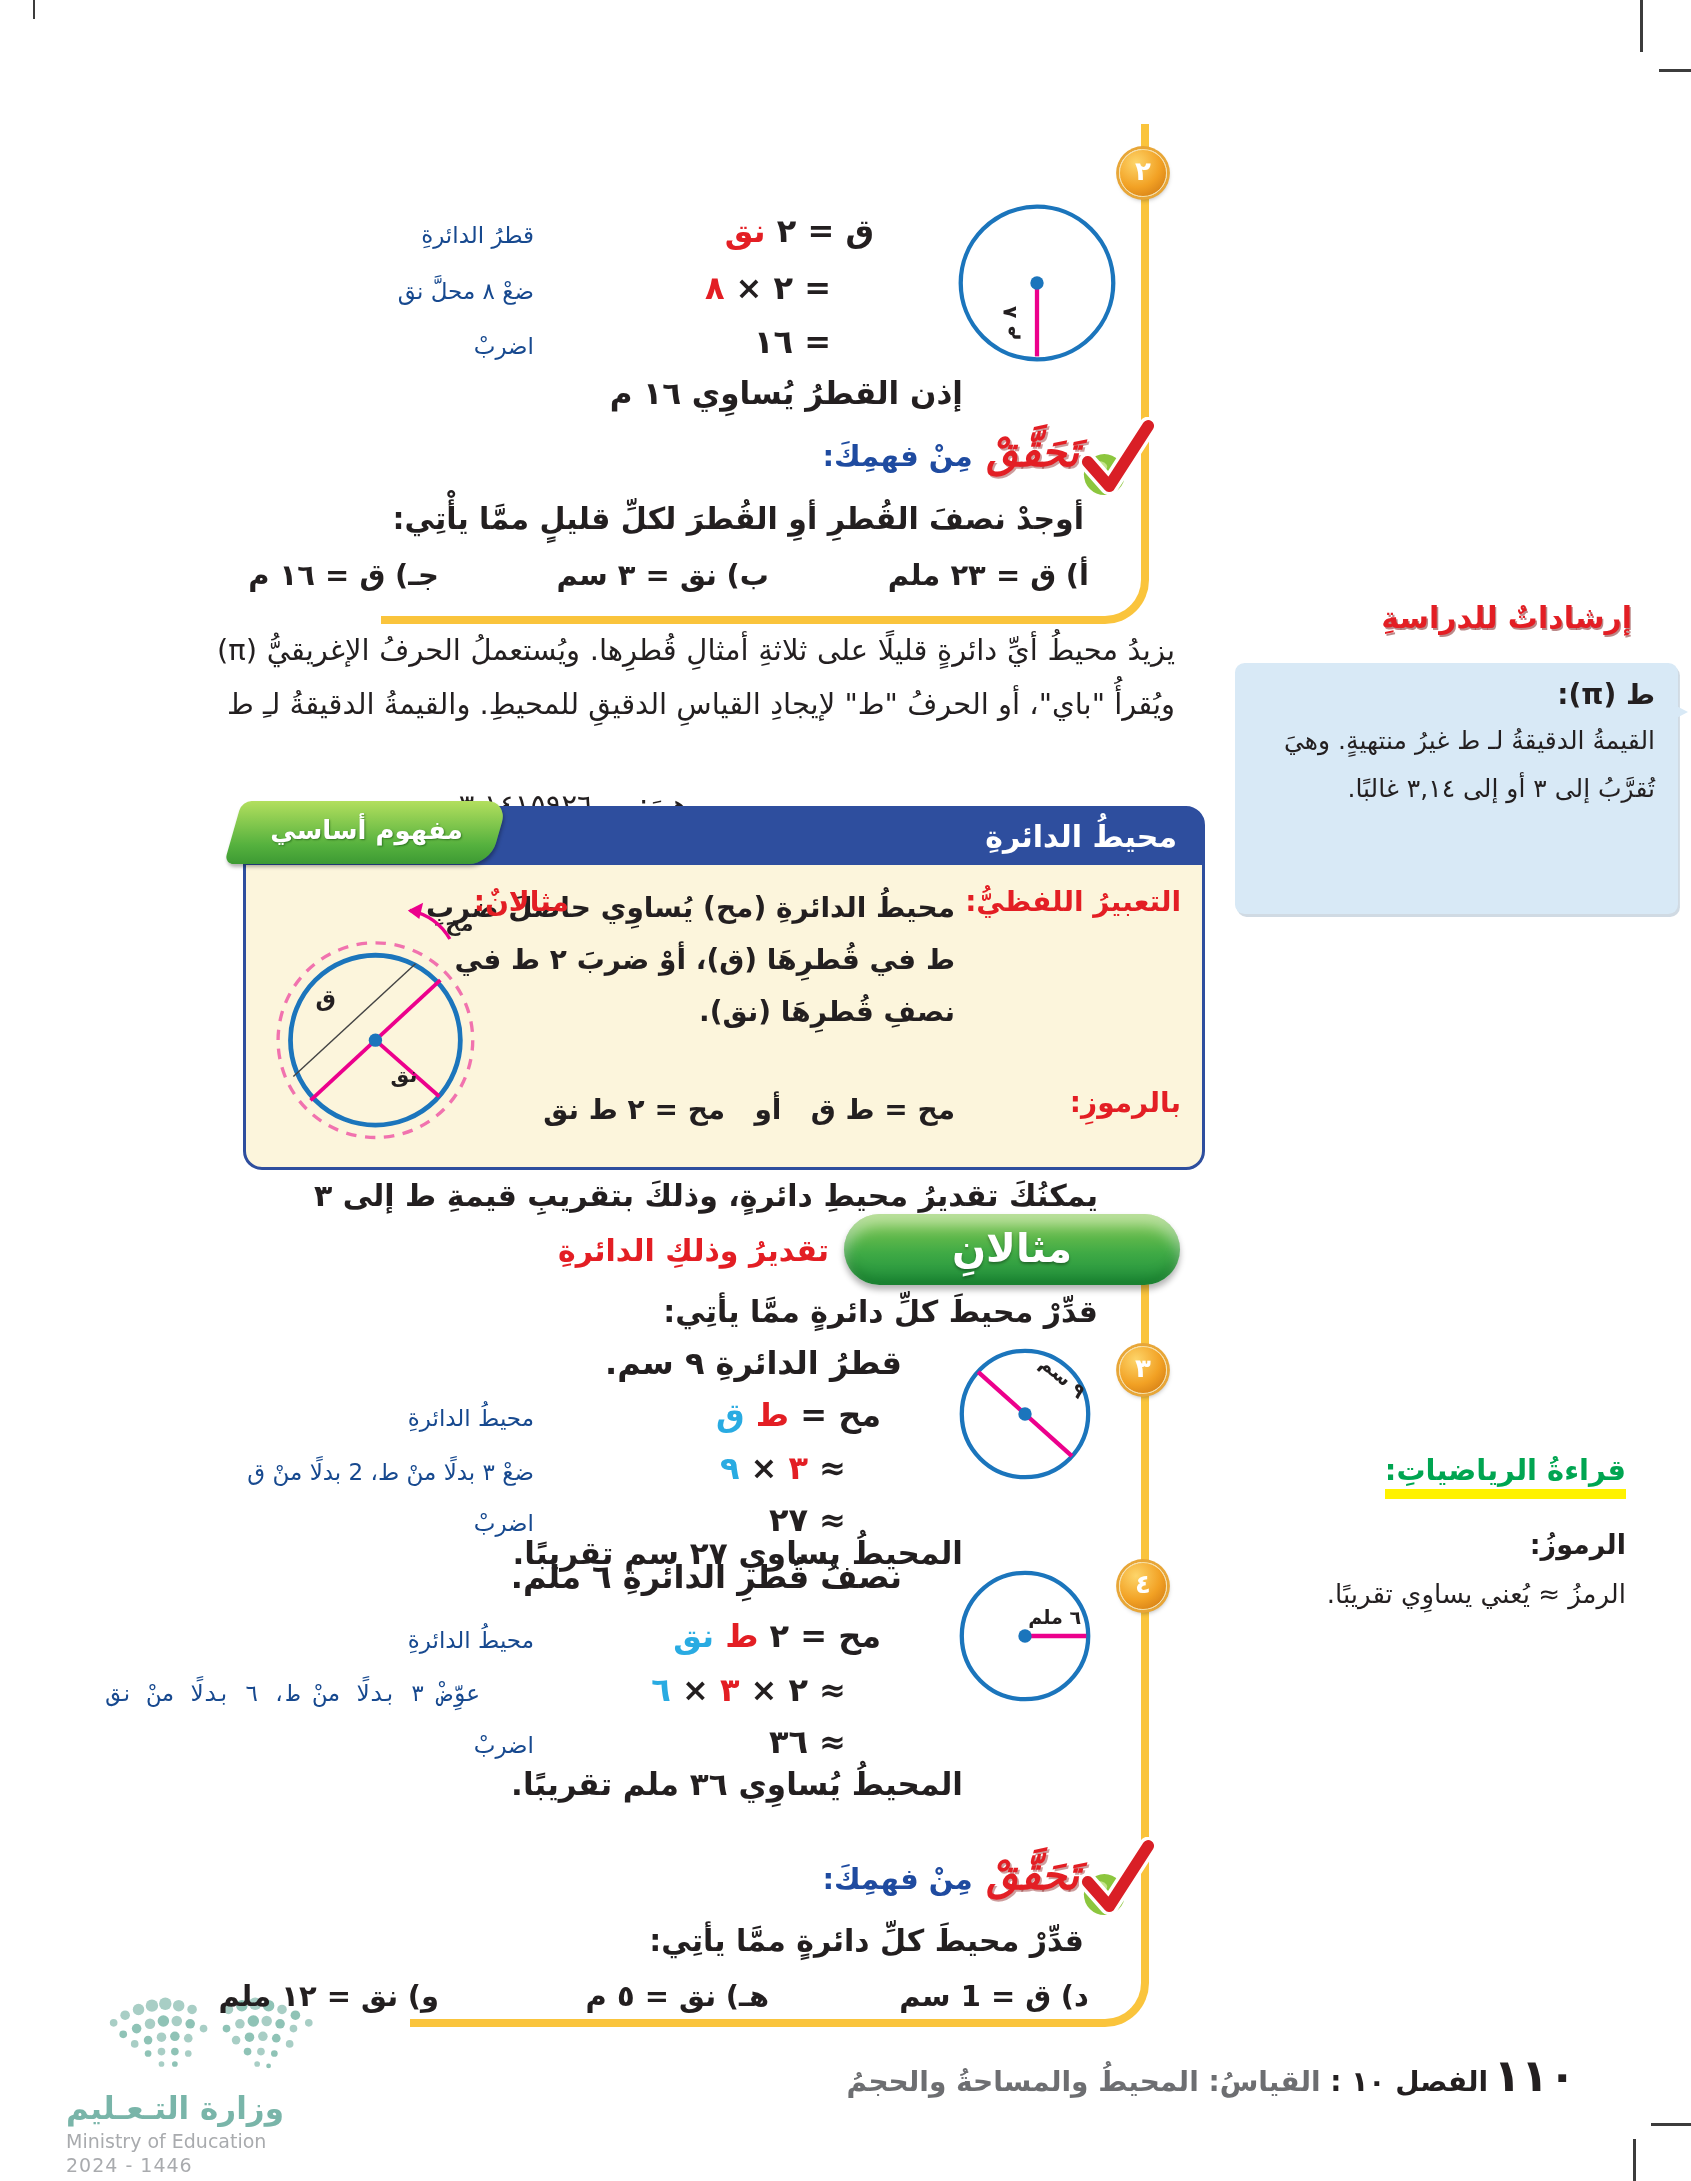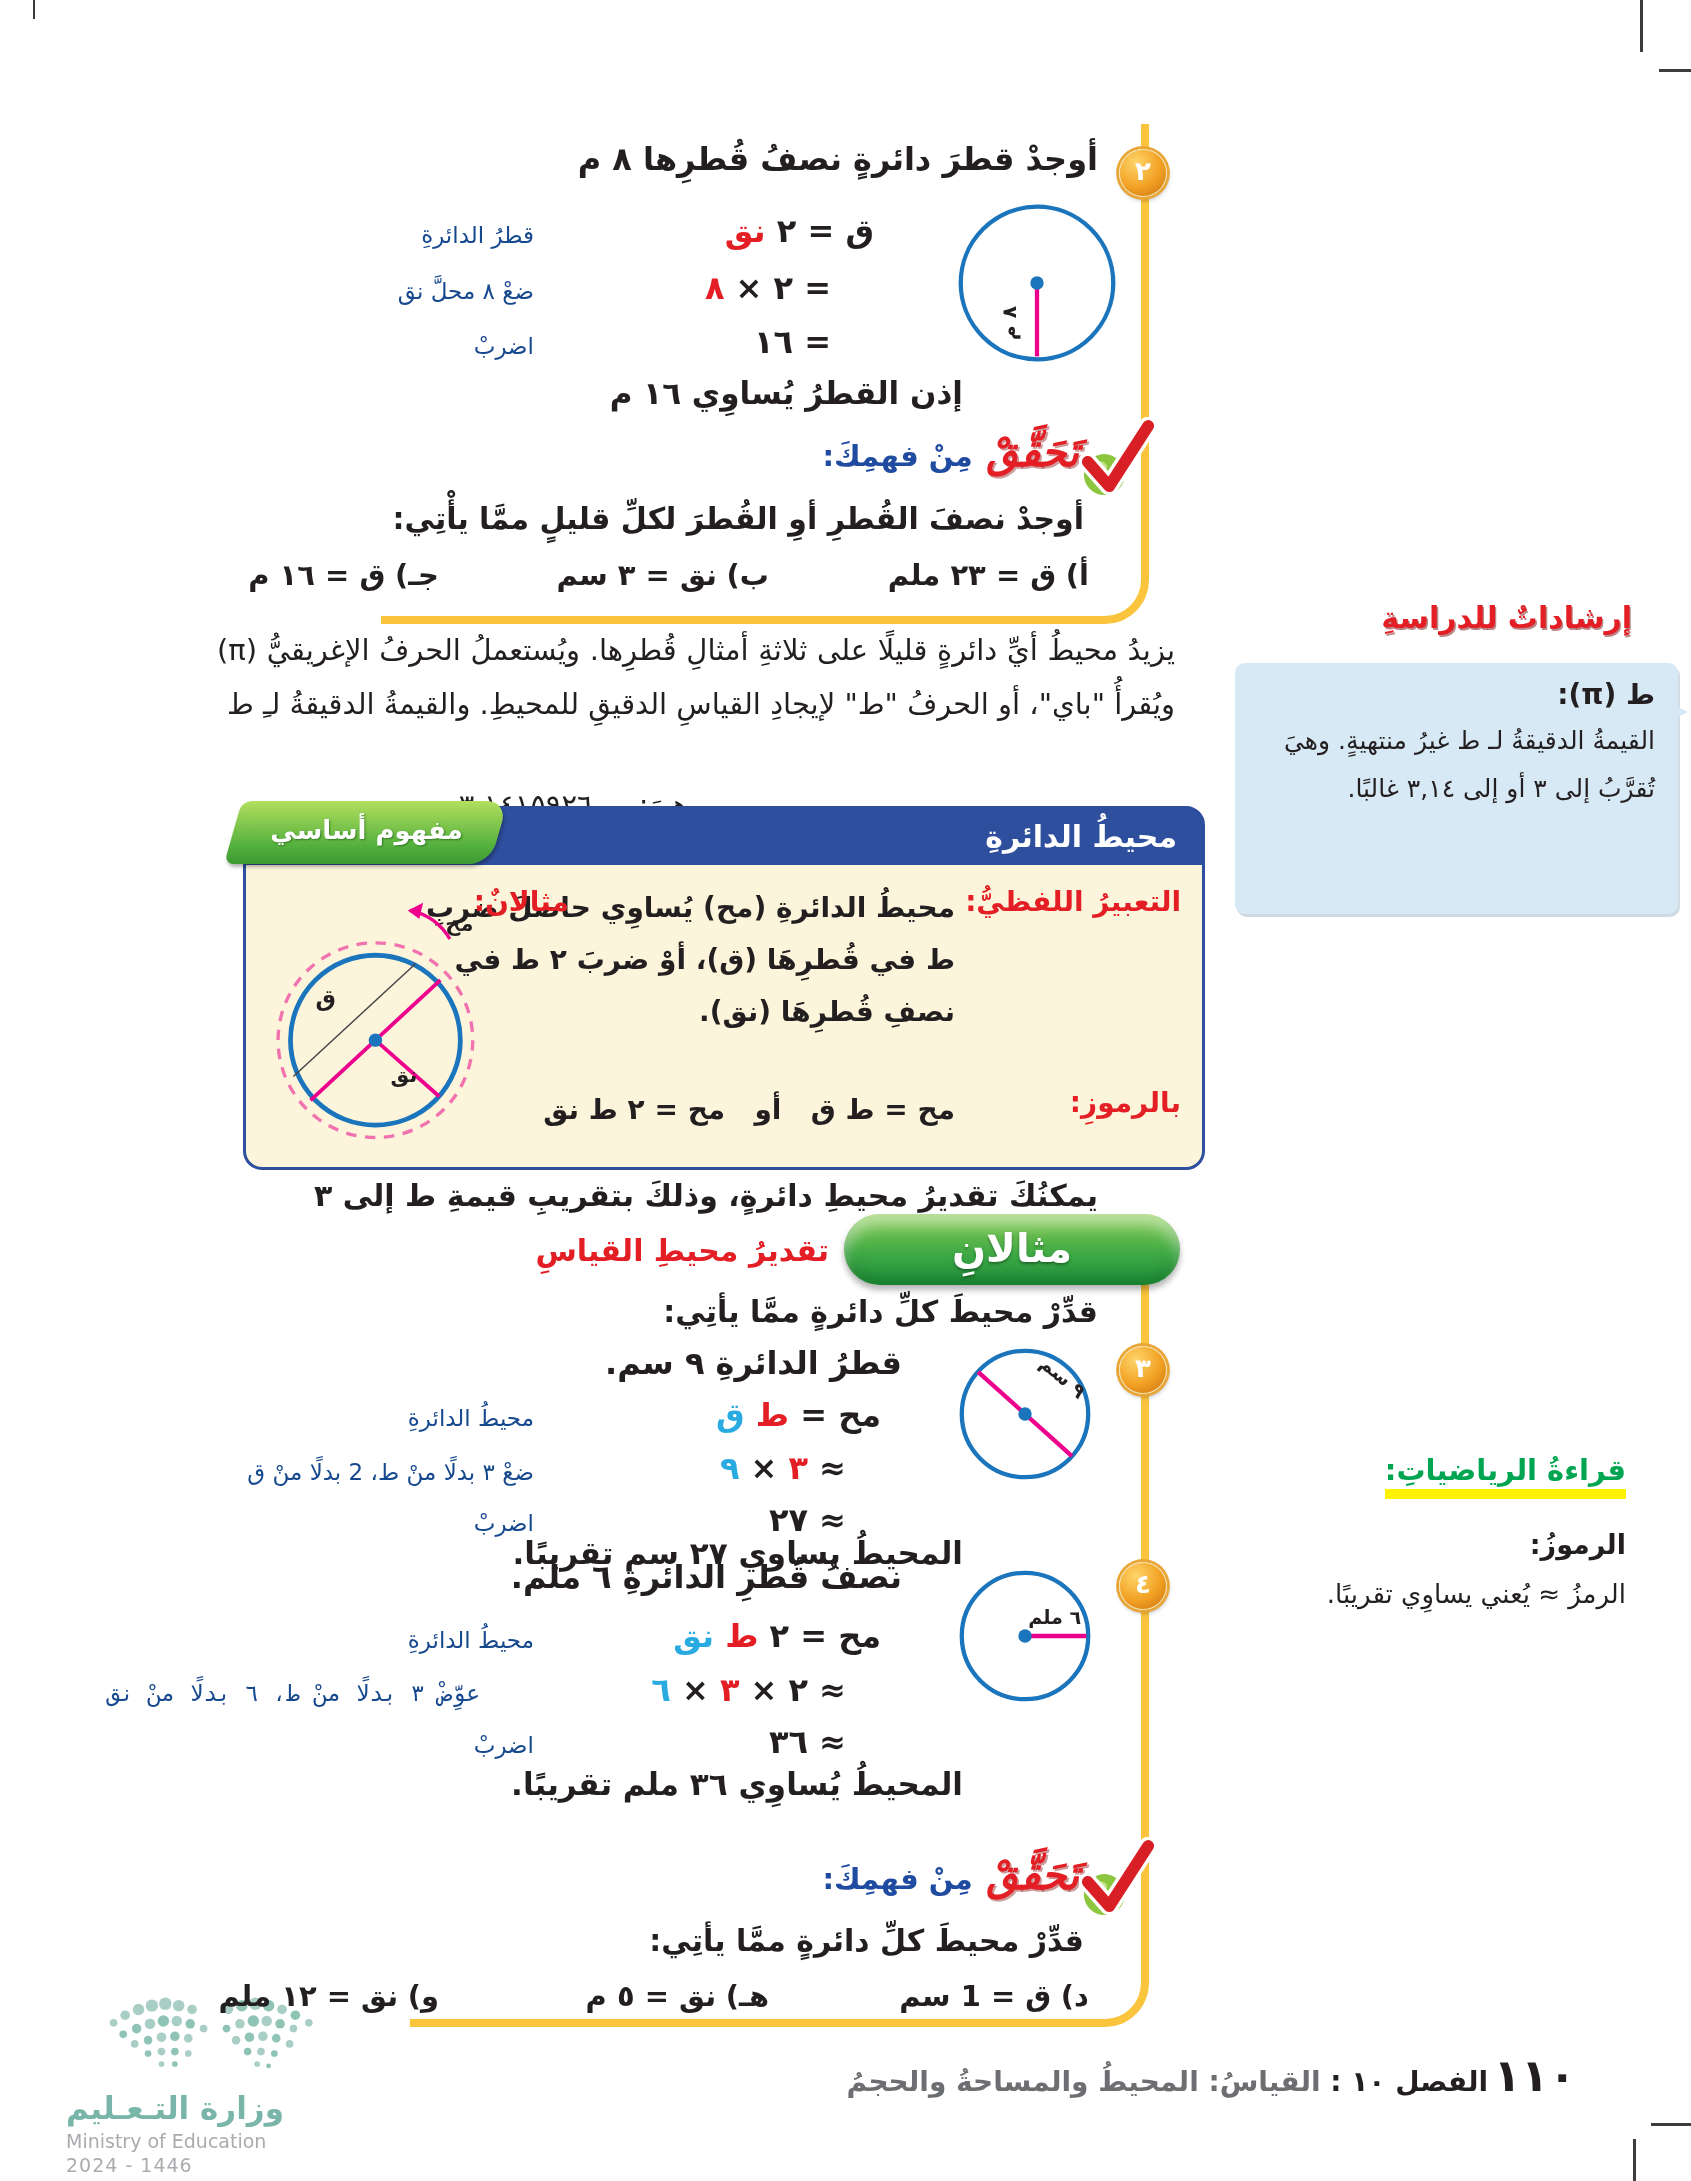--- a/index.html
+++ b/index.html
@@ -80,21 +80,20 @@
   <div class="crop" style="left:34px;top:0;width:1.9px;height:19px;"></div>
   <div class="crop" style="left:1641px;top:0;width:2.9px;height:52px;"></div>
   <div class="crop" style="left:1660px;top:69px;width:32px;height:2.9px;"></div>
   <div class="crop" style="left:1652px;top:2123px;width:40px;height:2.9px;"></div>
   <div class="crop" style="left:1634px;top:2139px;width:2.9px;height:42px;"></div>
 
   <div class="ybox" style="left:382px;top:124px;width:760px;height:492px;"></div>
   <div class="ybox" style="left:411px;top:1254px;width:731px;height:765px;"></div>
 
   <div class="badge" style="left:1120px;top:149px;">٢</div>
-  <div class="abs title" style="right:593px;top:140px;">أوجدْ قطرَ دائرةٍ نصفُ قُطرِها ٨ م</div>
 
   <svg class="abs" style="left:956px;top:201px;z-index:2;" width="164" height="164" viewBox="0 0 172 172">
     <circle cx="86" cy="86" r="80" fill="#fff" stroke="#1B75BC" stroke-width="4.5"></circle>
     <line x1="86" y1="86" x2="86" y2="163" stroke="#EC008C" stroke-width="4.5"></line>
     <circle cx="86" cy="86" r="7" fill="#1B75BC"></circle>
     <text x="64" y="128" transform="rotate(-90 64 128)" font-size="21" text-anchor="middle" style="direction:rtl">٨ م</text>
   </svg>
 
   <div class="abs eq" style="right:817px;top:212px;"><span>ق = ٢ </span><span class="red">نق</span></div>
   <div class="abs eq" style="right:860px;top:269px;"><span>= ٢ × </span><span class="red">٨</span></div>
@@ -155,21 +154,21 @@
       <text x="152" y="202" font-size="22" text-anchor="middle" style="direction:rtl">نق</text>
       <text x="210" y="44" font-size="22" text-anchor="middle" style="direction:rtl">مح</text>
       <path d="M200 52 Q 186 28 158 22" fill="none" stroke="#EC008C" stroke-width="3.5"></path>
       <polygon points="156,22 172,14 168,31" fill="#EC008C"></polygon>
     </svg>
   </div>
 
   <div class="abs prompt" style="right:593px;top:1178px;">يمكنُكَ تقديرُ محيطِ دائرةٍ، وذلكَ بتقريبِ قيمةِ ط إلى ٣</div>
 
   <div class="banner" style="left:845px;top:1214px;">مثالانِ</div>
-  <div class="banner-sub" style="right:862px;top:1233px;">تقديرُ محيطِ القياسِ</div>
+  <div class="banner-sub" style="right:862px;top:1233px;">تقديرُ وذلكِ الدائرةِ</div>
   <div class="abs prompt" style="right:593px;top:1294px;">قدِّرْ محيطَ كلِّ دائرةٍ ممَّا يأتِي:</div>
 
   <div class="badge" style="left:1120px;top:1346px;">٣</div>
   <div class="abs title" style="right:789px;top:1344px;">قطرُ الدائرةِ ٩ سم.</div>
 
   <svg class="abs" style="left:958px;top:1346px;z-index:2;" width="136" height="136" viewBox="0 0 142 142">
     <circle cx="71" cy="71" r="66" fill="#fff" stroke="#1B75BC" stroke-width="4.5"></circle>
     <line x1="22" y1="27" x2="120" y2="115" stroke="#EC008C" stroke-width="4.5"></line>
     <circle cx="71" cy="71" r="7" fill="#1B75BC"></circle>
     <text x="106" y="38" transform="rotate(41 106 38)" font-size="20" text-anchor="middle" style="direction:rtl">٩ سم</text>

